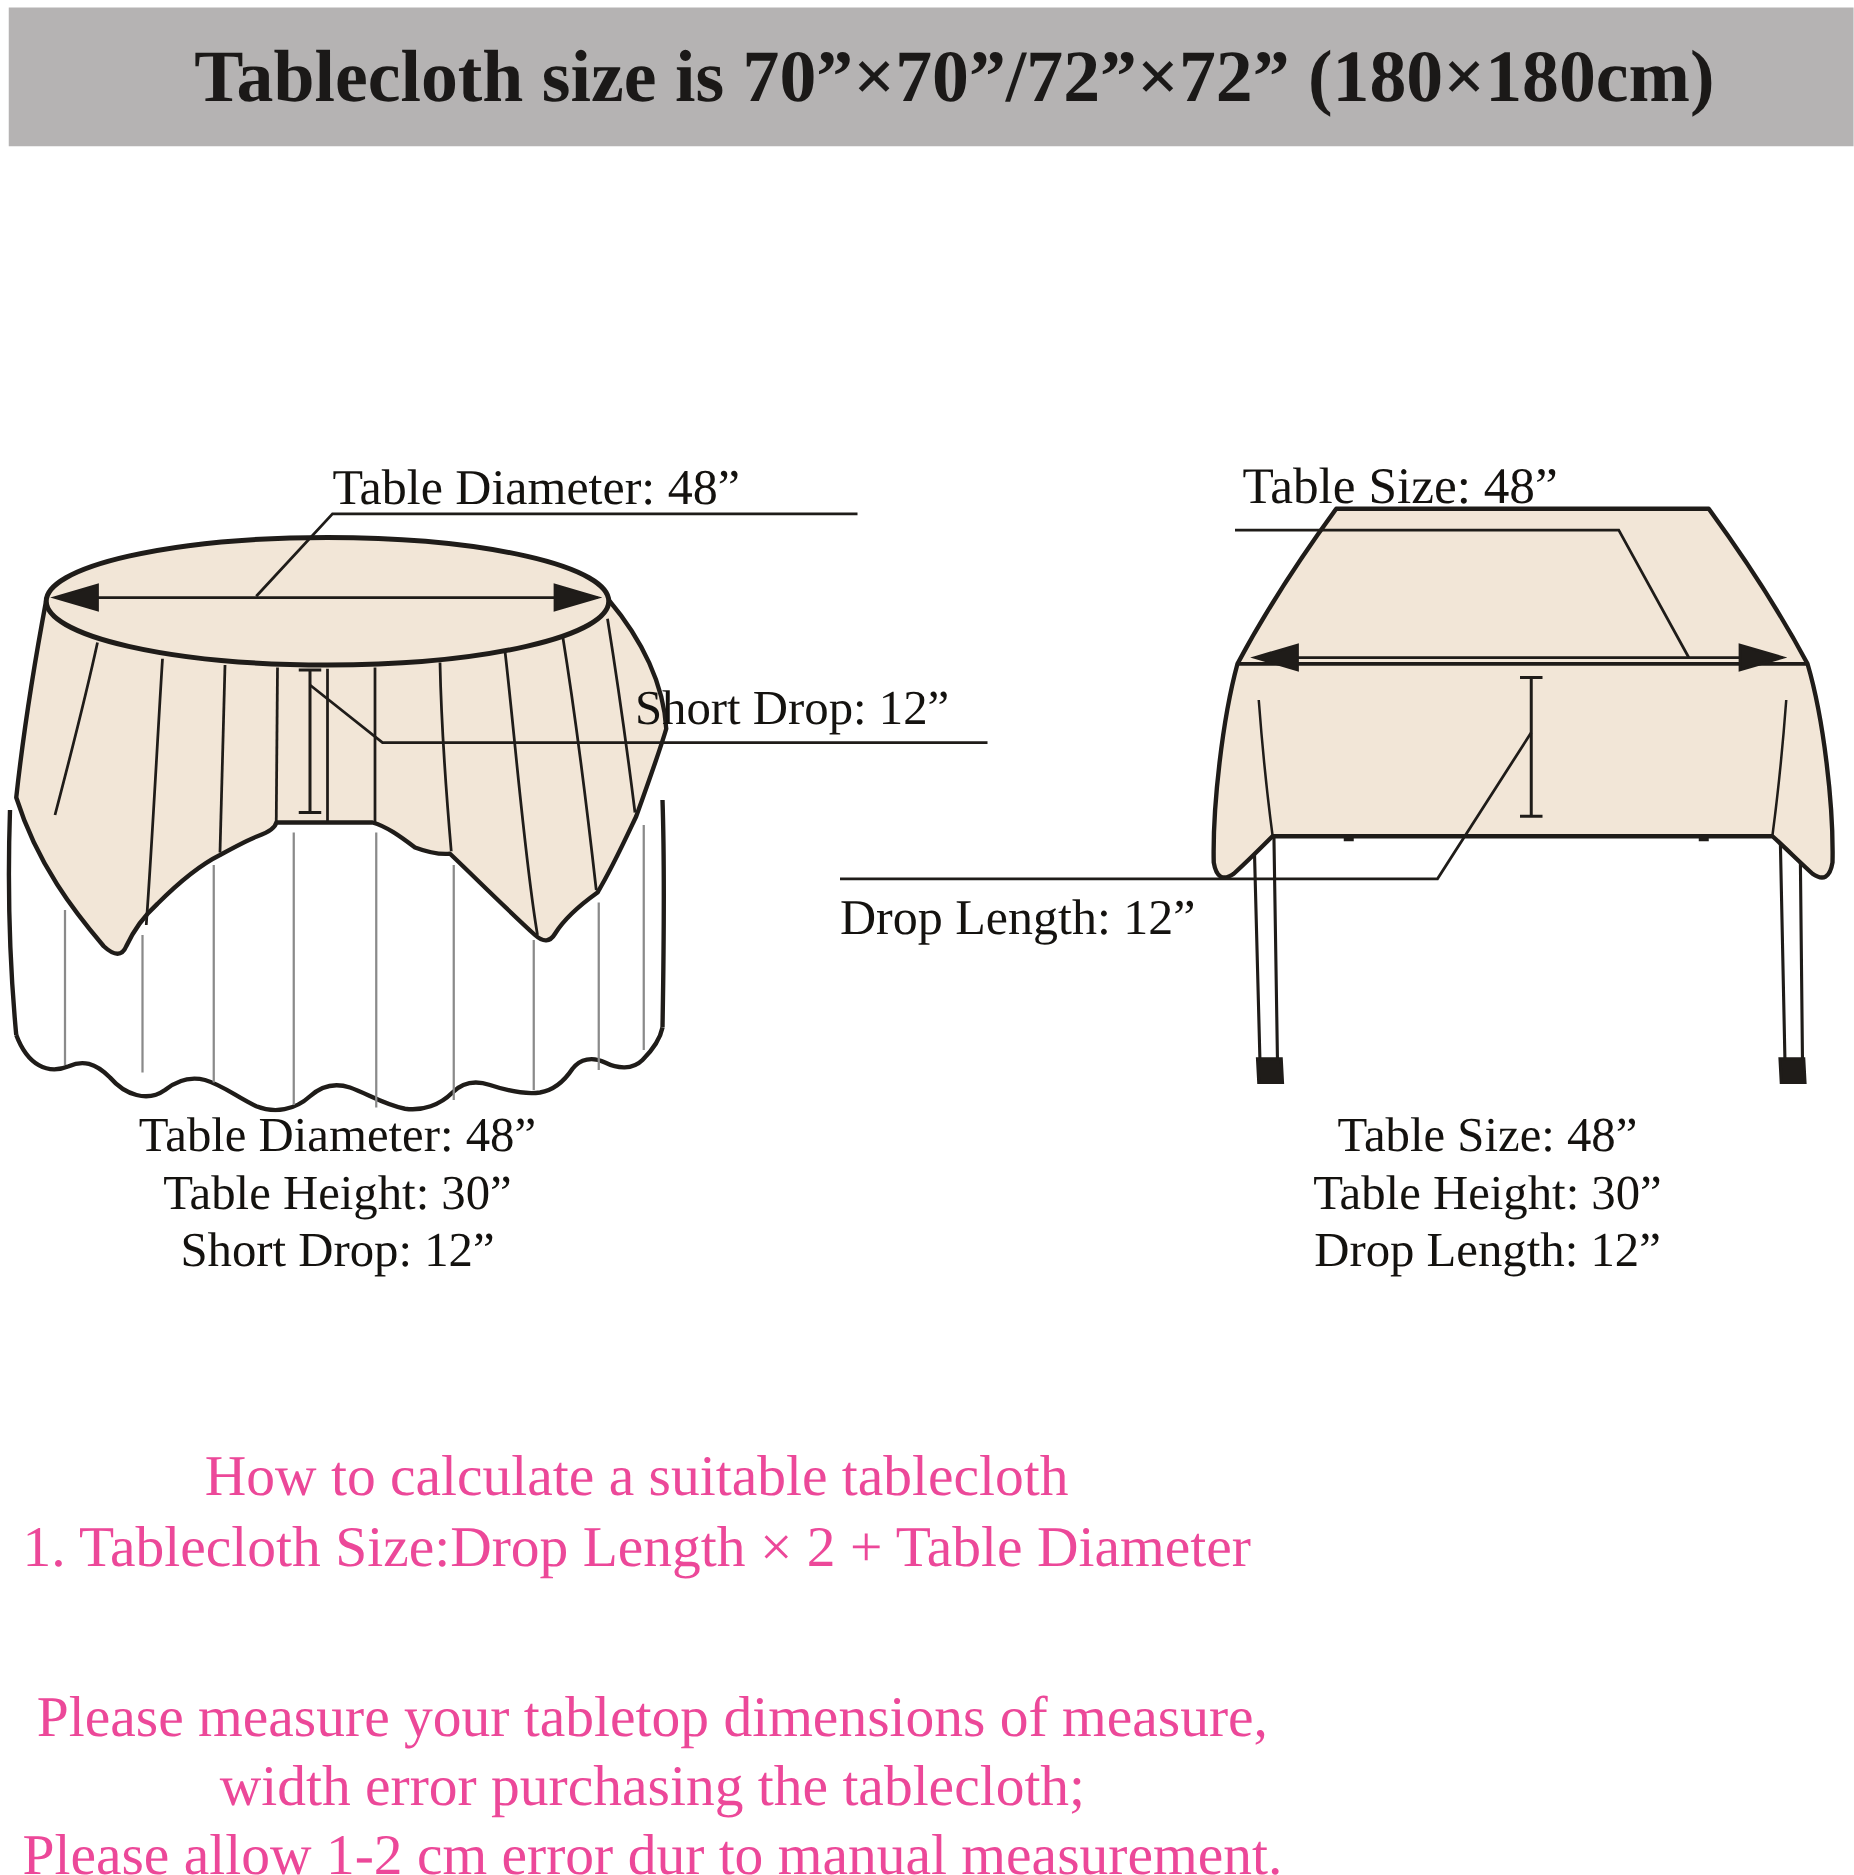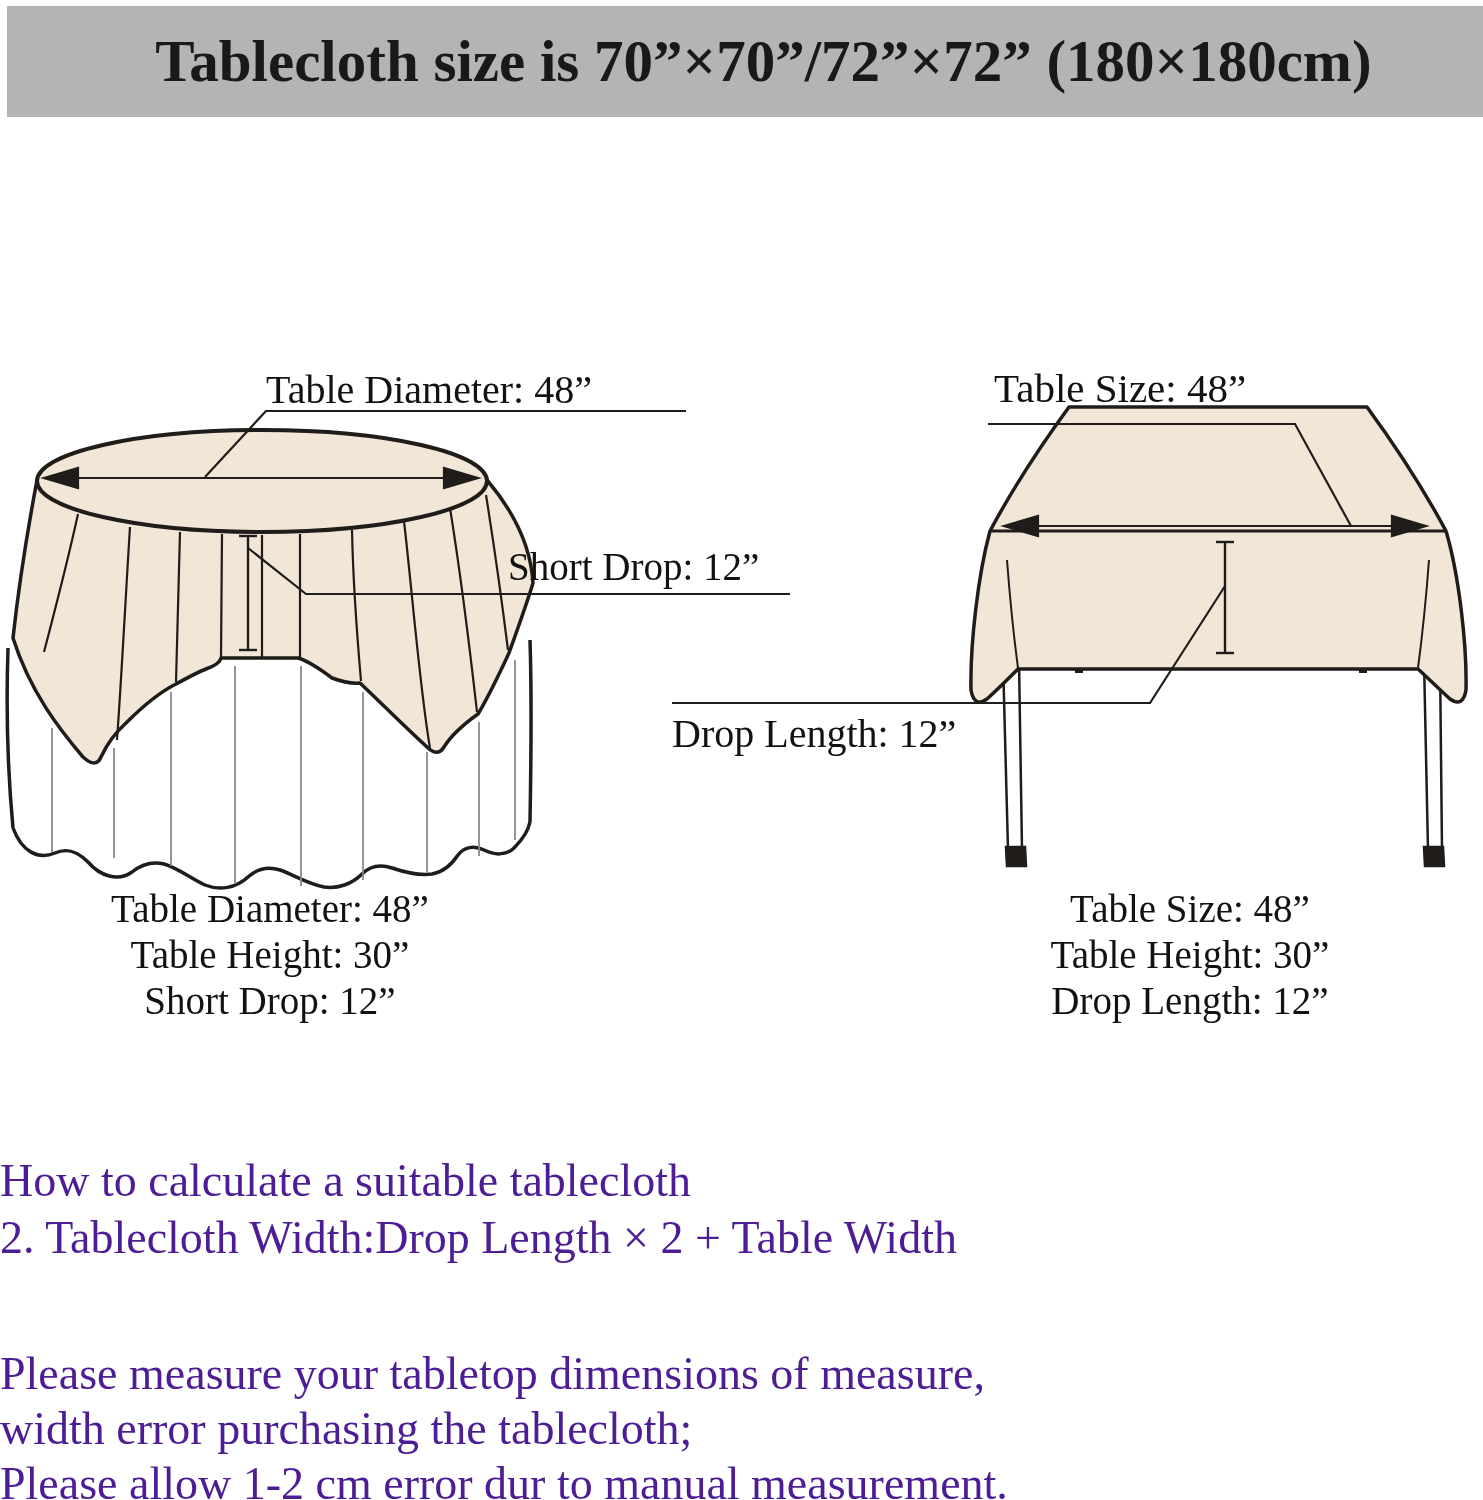--- a/index.html
+++ b/index.html
@@ -5,21 +5,21 @@
   html,body{margin:0;padding:0;background:#ffffff;}
   .page{position:relative;width:1483px;height:1500px;background:#fff;overflow:hidden;
         font-family:"Liberation Serif",serif;color:#161412;}
   .banner{position:absolute;left:7px;top:6px;width:1469px;height:111px;background:#b5b3b3;
           display:flex;align-items:center;justify-content:center;padding-left:22px;}
   .banner .t{font-size:59px;font-weight:bold;color:#1b1918;letter-spacing:0px;white-space:nowrap;}
   .dlabel{position:absolute;font-size:40px;color:#14120f;white-space:nowrap;}
   .svgwrap{position:absolute;left:0;top:330px;width:1483px;height:560px;}
   .caption{position:absolute;width:480px;text-align:center;font-size:39px;line-height:46px;color:#14120f;}
   .caption div{white-space:nowrap;}
-  .block{position:absolute;left:0;font-size:46px;color:#4c1d95;}
+  .block{position:absolute;left:18px;font-size:46px;color:#ec4899;text-align:center;}
   .block div{white-space:nowrap;}
   .howto{top:1152px;line-height:57px;}
   .notes{top:1346px;line-height:55px;}
 </style>
 </head>
 <body>
 
 <div class="page">
 
   <div class="banner">
@@ -164,21 +164,21 @@
     <div>Short Drop: 12”</div>
   </div>
   <div class="caption" style="left:950px;top:886px;">
     <div>Table Size: 48”</div>
     <div>Table Height: 30”</div>
     <div>Drop Length: 12”</div>
   </div>
 
   <div class="block howto">
     <div>How to calculate a suitable tablecloth</div>
-    <div>2. Tablecloth Width:Drop Length × 2 + Table Width</div>
+    <div>1. Tablecloth Size:Drop Length × 2 + Table Diameter</div>
   </div>
   <div class="block notes">
     <div>Please measure your tabletop dimensions of measure,</div>
     <div>width error purchasing the tablecloth;</div>
     <div>Please allow 1-2 cm error dur to manual measurement.</div>
   </div>
 
 </div>
 
 </body></html>

